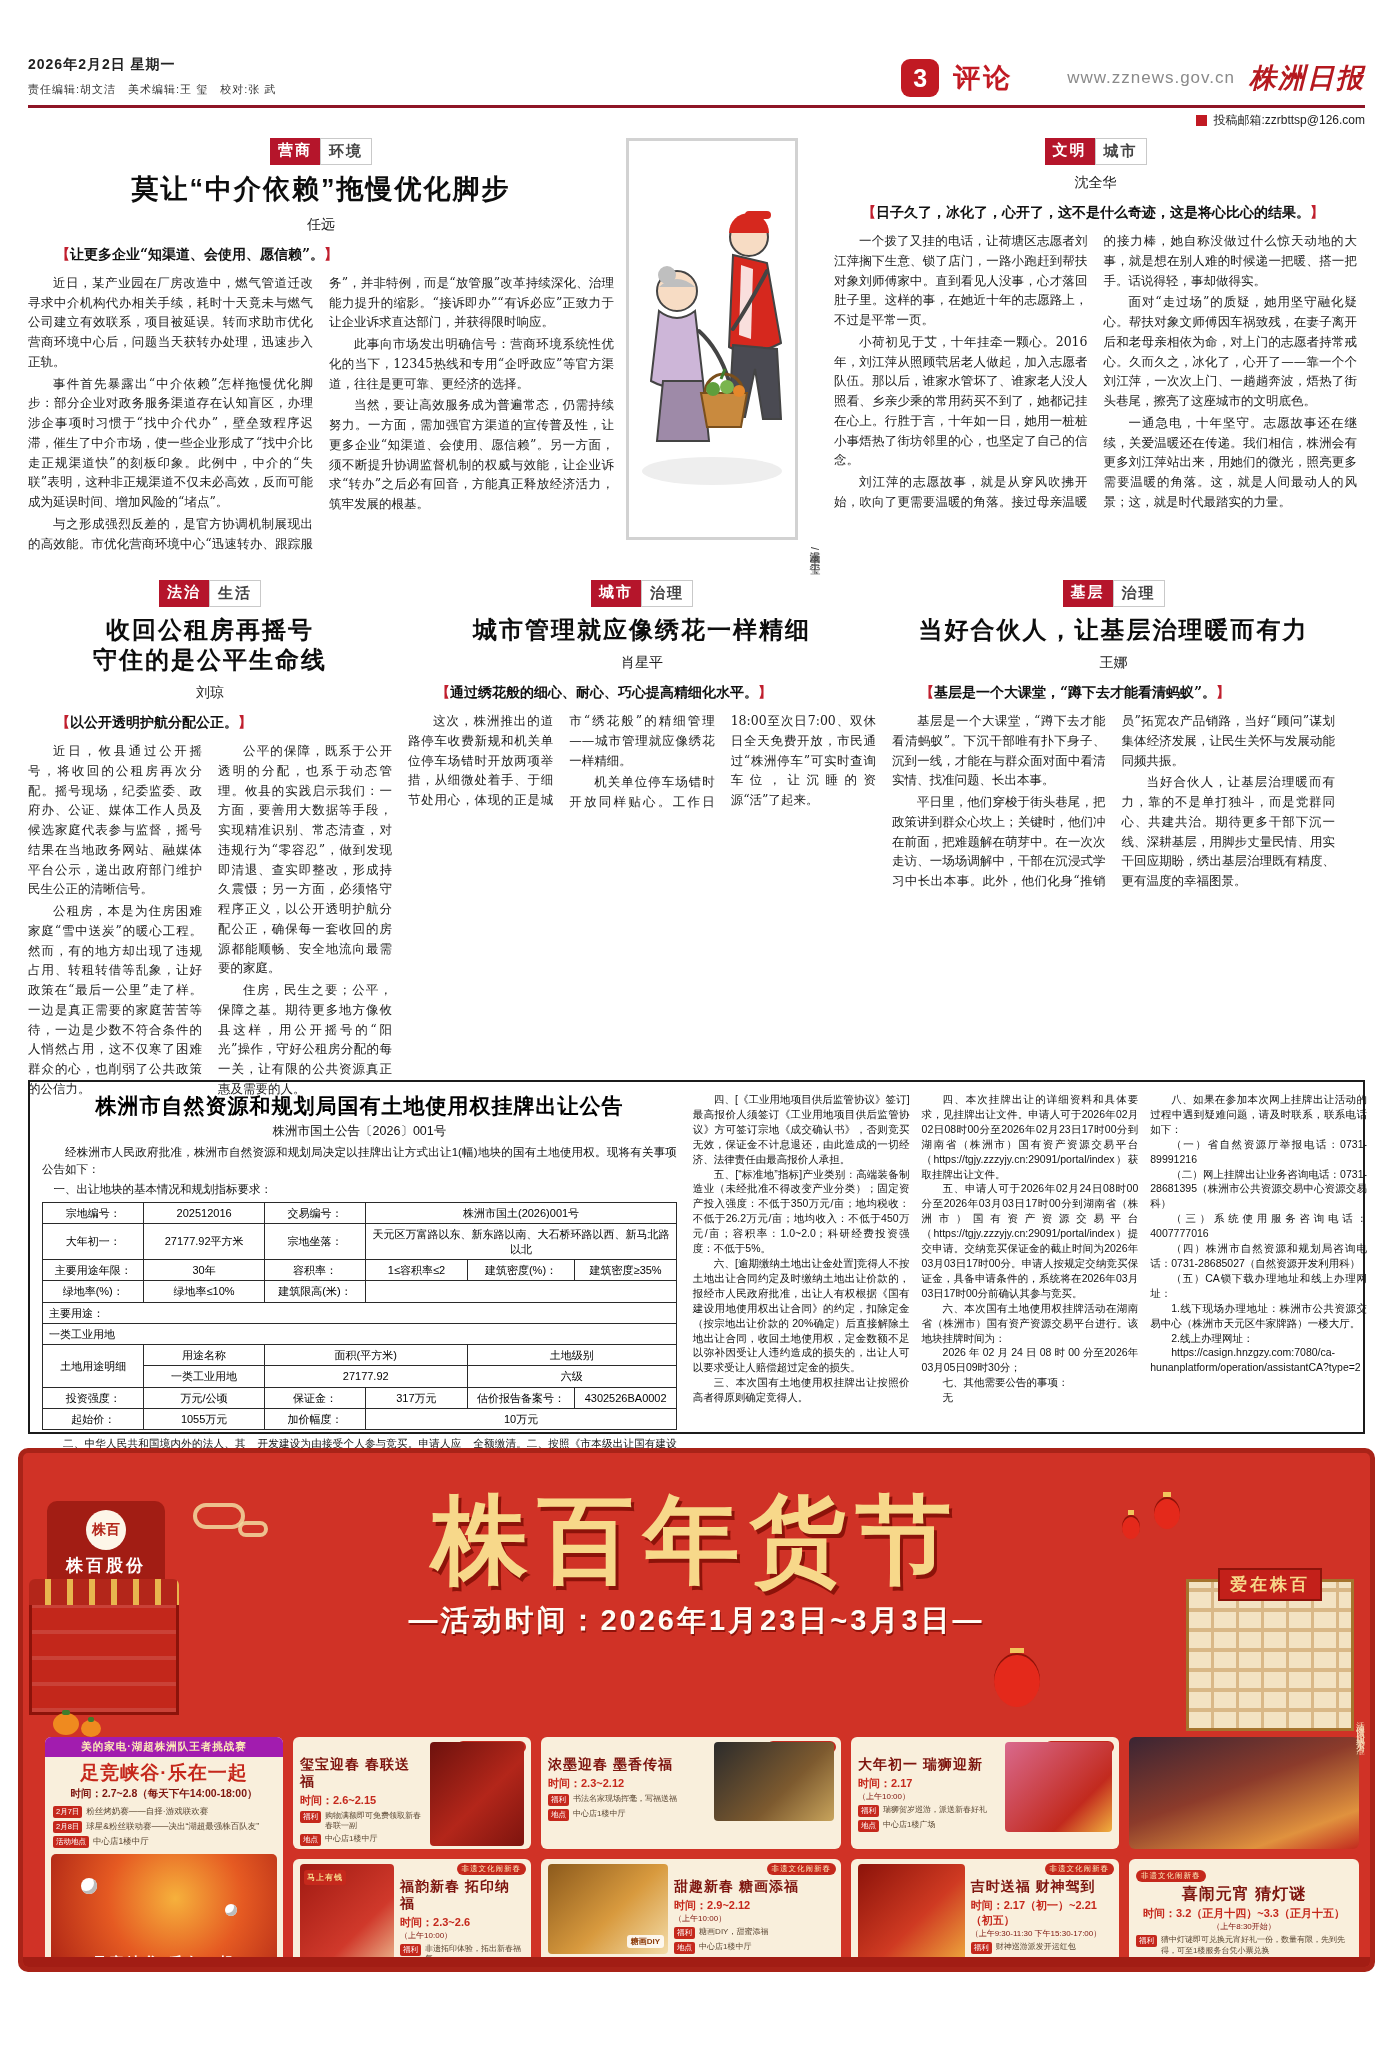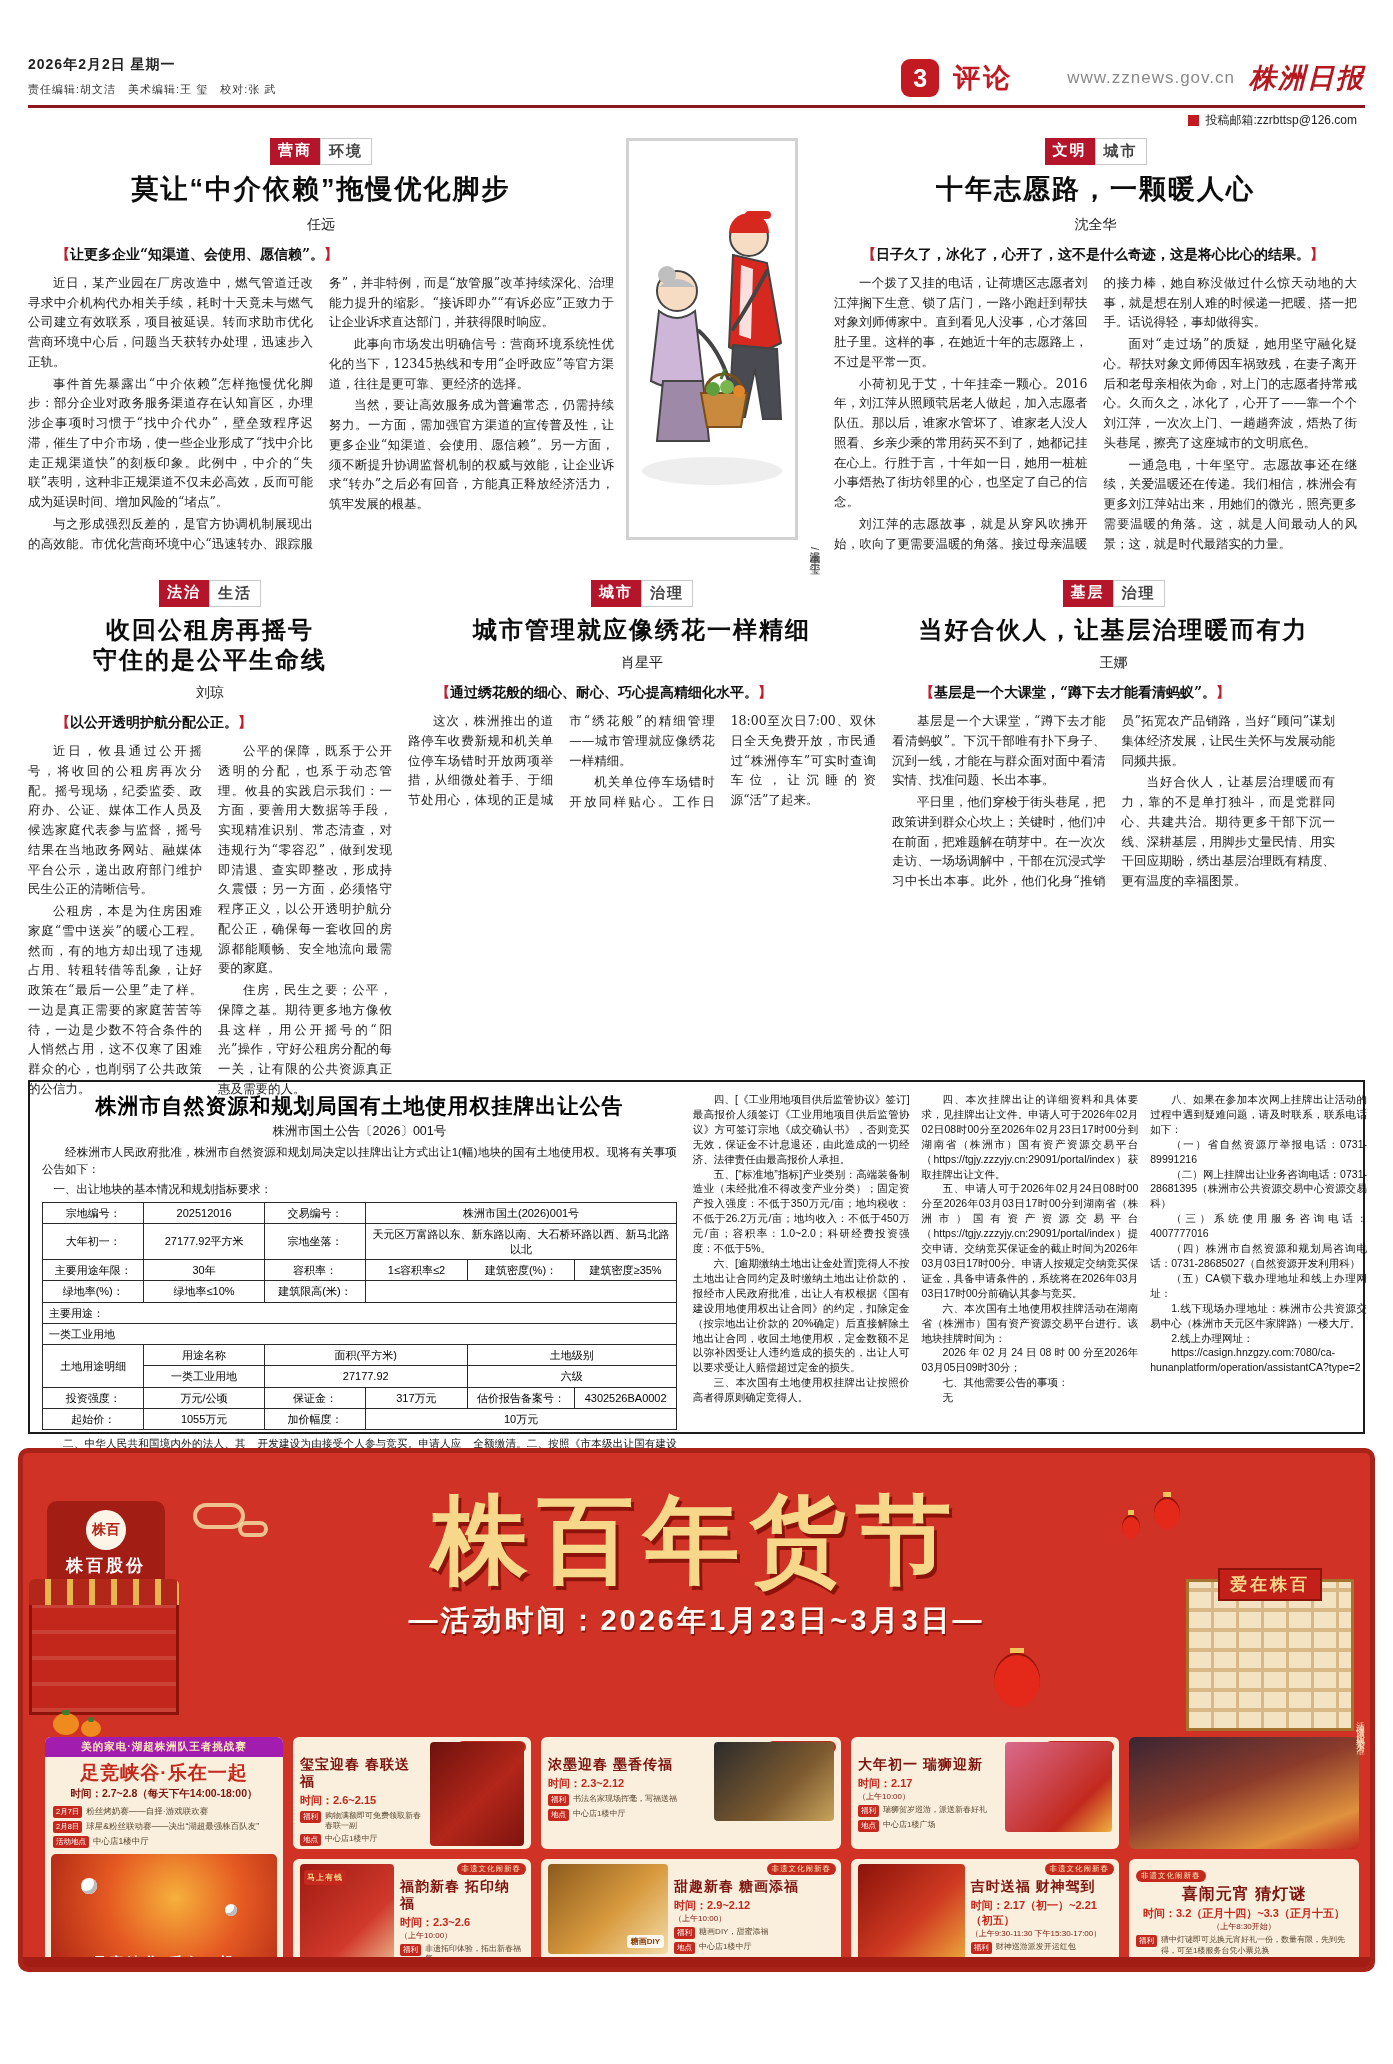--- a/index.html
+++ b/index.html
@@ -10,21 +10,21 @@
   
   .masthead { display:flex; justify-content:space-between; align-items:flex-end; padding:56px 28px 0 28px; }
   .mast-left .date { font-size:14px; font-weight:bold; color:#222; letter-spacing:1px; }
   .mast-left .editors { font-size:11px; color:#333; margin-top:8px; letter-spacing:1px; }
   .mast-right { display:flex; align-items:center; gap:14px; }
   .pagenum { width:38px; height:38px; background:#c11a23; color:#fff; border-radius:9px; font-size:25px; font-weight:bold; display:flex; align-items:center; justify-content:center; }
   .section-name { color:#c11a23; font-size:27px; font-weight:bold; letter-spacing:3px; }
   .website { color:#8a8a8a; font-size:17px; margin-left:40px; letter-spacing:1px; }
   .paper-logo { color:#b5191f; font-size:27px; font-weight:bold; font-family:"DejaVu Serif","Liberation Serif",serif; font-style:italic; letter-spacing:2px; }
   .rule-row { margin:8px 28px 0 28px; border-top:3px solid #8e1526; position:relative; }
-  .mail-row { position:absolute; right:8px; top:4px; display:flex; align-items:center; gap:6px; }
+  .mail-row { position:absolute; right:0; top:4px; display:flex; align-items:center; gap:6px; }
   .mail-sq { width:11px; height:11px; background:#c11a23; }
   .mail-txt { font-size:12px; color:#222; }
 
   
   .kicker { display:flex; justify-content:center; margin-bottom:8px; }
   .kicker .k1 { background:#b5152b; color:#fff; font-size:15px; font-weight:bold; padding:3px 8px; letter-spacing:2px; }
   .kicker .k2 { background:#fff; color:#444; font-size:15px; font-weight:bold; padding:3px 8px; border:1px solid #c9c9c9; letter-spacing:2px; }
   .a-title { text-align:center; font-size:27px; font-weight:bold; color:#0d0d0d; letter-spacing:2px; line-height:1.25; }
   .a-title.small { font-size:24px; }
   .a-author { text-align:center; font-size:14px; color:#222; margin:9px 0 10px 0; font-family:"DejaVu Serif","Liberation Serif",serif; }
@@ -185,21 +185,20 @@
           </svg>
         </div>
         <div class="cartoon-caption">漫画/王玺</div>
       </div>
 
       <div class="article">
         <div class="kicker">
           <span class="k1">文明</span>
           <span class="k2">城市</span>
         </div>
-        <div class="a-title">十年志愿路，一颗暖人心</div>
         <div class="a-author">沈全华</div>
         <div class="a-lead"><span class="lb">【</span><span>日子久了，冰化了，心开了，这不是什么奇迹，这是将心比心的结果。</span><span class="lb">】</span></div>
         <div class="a-body cols2">
           <p>一个拨了又挂的电话，让荷塘区志愿者刘江萍搁下生意、锁了店门，一路小跑赶到帮扶对象刘师傅家中。直到看见人没事，心才落回肚子里。这样的事，在她近十年的志愿路上，不过是平常一页。</p>
           <p>小荷初见于艾，十年挂牵一颗心。2016年，刘江萍从照顾茕居老人做起，加入志愿者队伍。那以后，谁家水管坏了、谁家老人没人照看、乡亲少乘的常用药买不到了，她都记挂在心上。行胜于言，十年如一日，她用一桩桩小事焐热了街坊邻里的心，也坚定了自己的信念。</p>
           <p>刘江萍的志愿故事，就是从穿风吹拂开始，吹向了更需要温暖的角落。接过母亲温暖的接力棒，她自称没做过什么惊天动地的大事，就是想在别人难的时候递一把暖、搭一把手。话说得轻，事却做得实。</p>
           <p>面对“走过场”的质疑，她用坚守融化疑心。帮扶对象文师傅因车祸致残，在妻子离开后和老母亲相依为命，对上门的志愿者持常戒心。久而久之，冰化了，心开了——靠一个个刘江萍，一次次上门、一趟趟奔波，焐热了街头巷尾，擦亮了这座城市的文明底色。</p>
           <p>一通急电，十年坚守。志愿故事还在继续，关爱温暖还在传递。我们相信，株洲会有更多刘江萍站出来，用她们的微光，照亮更多需要温暖的角落。这，就是人间最动人的风景；这，就是时代最踏实的力量。</p>
         </div>
       </div>

